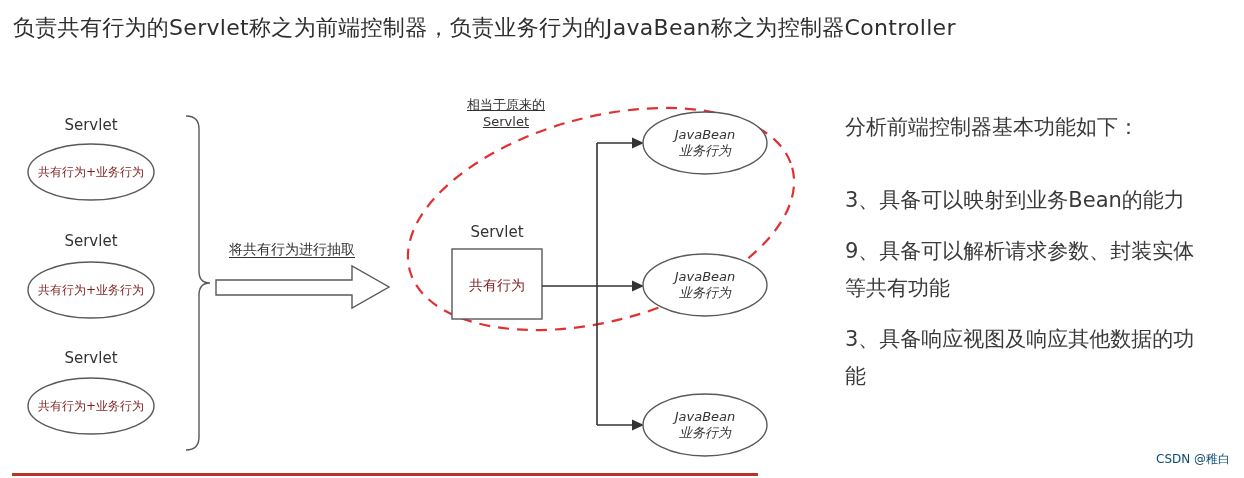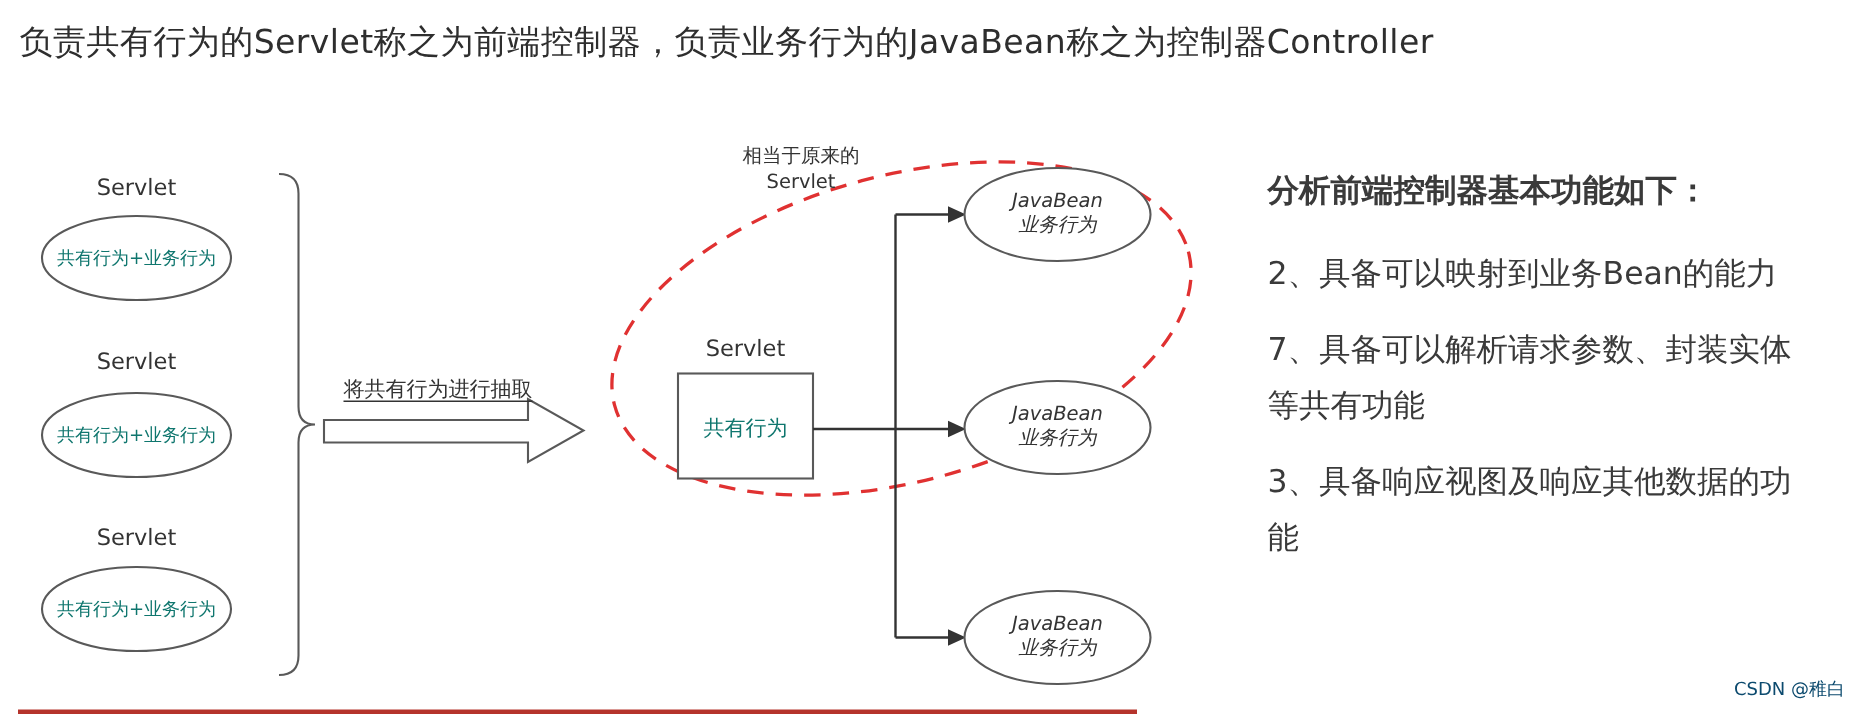--- a/index.html
+++ b/index.html
@@ -10,27 +10,27 @@
 
   .title { left:13px; top:13px; font-size:22px; color:#2e2e2e; letter-spacing:0.3px; white-space:nowrap; }
 
   .shape-layer { position:absolute; left:0; top:0; }
   .shape  { fill:#ffffff; stroke:#595959; stroke-width:1.4; }
   .brace  { fill:none; stroke:#595959; stroke-width:1.4; }
   .conn   { stroke:#333333; stroke-width:1.6; }
   .head   { fill:#333333; stroke:none; }
 
   .lbl        { font-size:15px; text-align:center; color:#333; }
-  .cell       { font-size:12px; text-align:center; color:#0f766e; }
+  .cell       { font-size:12px; text-align:center; color:#7f1d1d; }
   .arrow-label{ font-size:14px; text-align:center; color:#333; text-decoration:underline; text-underline-offset:3px; }
   .annotation { font-size:13px; line-height:17px; text-align:center; color:#333; }
   .bean-text  { font-size:13px; line-height:16px; text-align:center; color:#333;font-style:italic; }
 
   .analysis { left:845px; top:112px; width:358px; font-size:21px; color:#3a3a3a; }
-  .analysis .heading { line-height:30px; margin-bottom:22px;font-weight:bold; }
+  .analysis .heading { line-height:30px; margin-bottom:40px; }
   .analysis .point   { line-height:37px; margin-bottom:14px; }
 
   .watermark { left:1156px; top:451px; font-size:12px; color:#0c4a6e; }
   .bottom-rule { left:12px; top:473px; width:746px; height:3px; background:#b5342c; }
 </style>
 </head>
 <body>
 
 <div class="stage">
 
@@ -63,23 +63,23 @@
     <ellipse class="shape" cx="705" cy="425" rx="62" ry="31"></ellipse>
   </svg>
 
   <div class="abs lbl" style="left:31px; top:116px; width:120px;">Servlet</div>
   <div class="abs cell" style="left:26px; top:164px; width:130px;">共有行为+业务行为</div>
   <div class="abs lbl" style="left:31px; top:232px; width:120px;">Servlet</div>
   <div class="abs cell" style="left:26px; top:282px; width:130px;">共有行为+业务行为</div>
   <div class="abs lbl" style="left:31px; top:349px; width:120px;">Servlet</div>
   <div class="abs cell" style="left:26px; top:398px; width:130px;">共有行为+业务行为</div>
 
-  <div class="abs arrow-label" style="left:212px; top:241px; width:160px;margin-top:10px;">将共有行为进行抽取</div>
+  <div class="abs arrow-label" style="left:212px; top:241px; width:160px;">将共有行为进行抽取</div>
 
-  <div class="abs annotation" style="left:469px; top:96px; width:130px;">
+  <div class="abs annotation" style="left:441px; top:96px; width:130px;text-decoration:underline;">
     <div>相当于原来的</div>
     <div>Servlet</div>
   </div>
 
   <div class="abs lbl" style="left:451px; top:223px; width:92px;">Servlet</div>
   <div class="abs cell" style="left:452px; top:277px; width:90px; font-size:14px;">共有行为</div>
 
   <div class="abs bean-text" style="left:645px; top:127px; width:120px;">
     <div>JavaBean</div>
     <div>业务行为</div>
@@ -88,21 +88,21 @@
     <div>JavaBean</div>
     <div>业务行为</div>
   </div>
   <div class="abs bean-text" style="left:645px; top:409px; width:120px;">
     <div>JavaBean</div>
     <div>业务行为</div>
   </div>
 
   <div class="abs analysis">
     <div class="heading">分析前端控制器基本功能如下：</div>
-    <div class="point">2、具备可以映射到业务Bean的能力</div>
-    <div class="point">7、具备可以解析请求参数、封装实体等共有功能</div>
+    <div class="point">3、具备可以映射到业务Bean的能力</div>
+    <div class="point">9、具备可以解析请求参数、封装实体等共有功能</div>
     <div class="point">3、具备响应视图及响应其他数据的功能</div>
   </div>
 
   <div class="abs watermark">CSDN @稚白</div>
   <div class="abs bottom-rule"></div>
 
 </div>
 
 </body></html>

